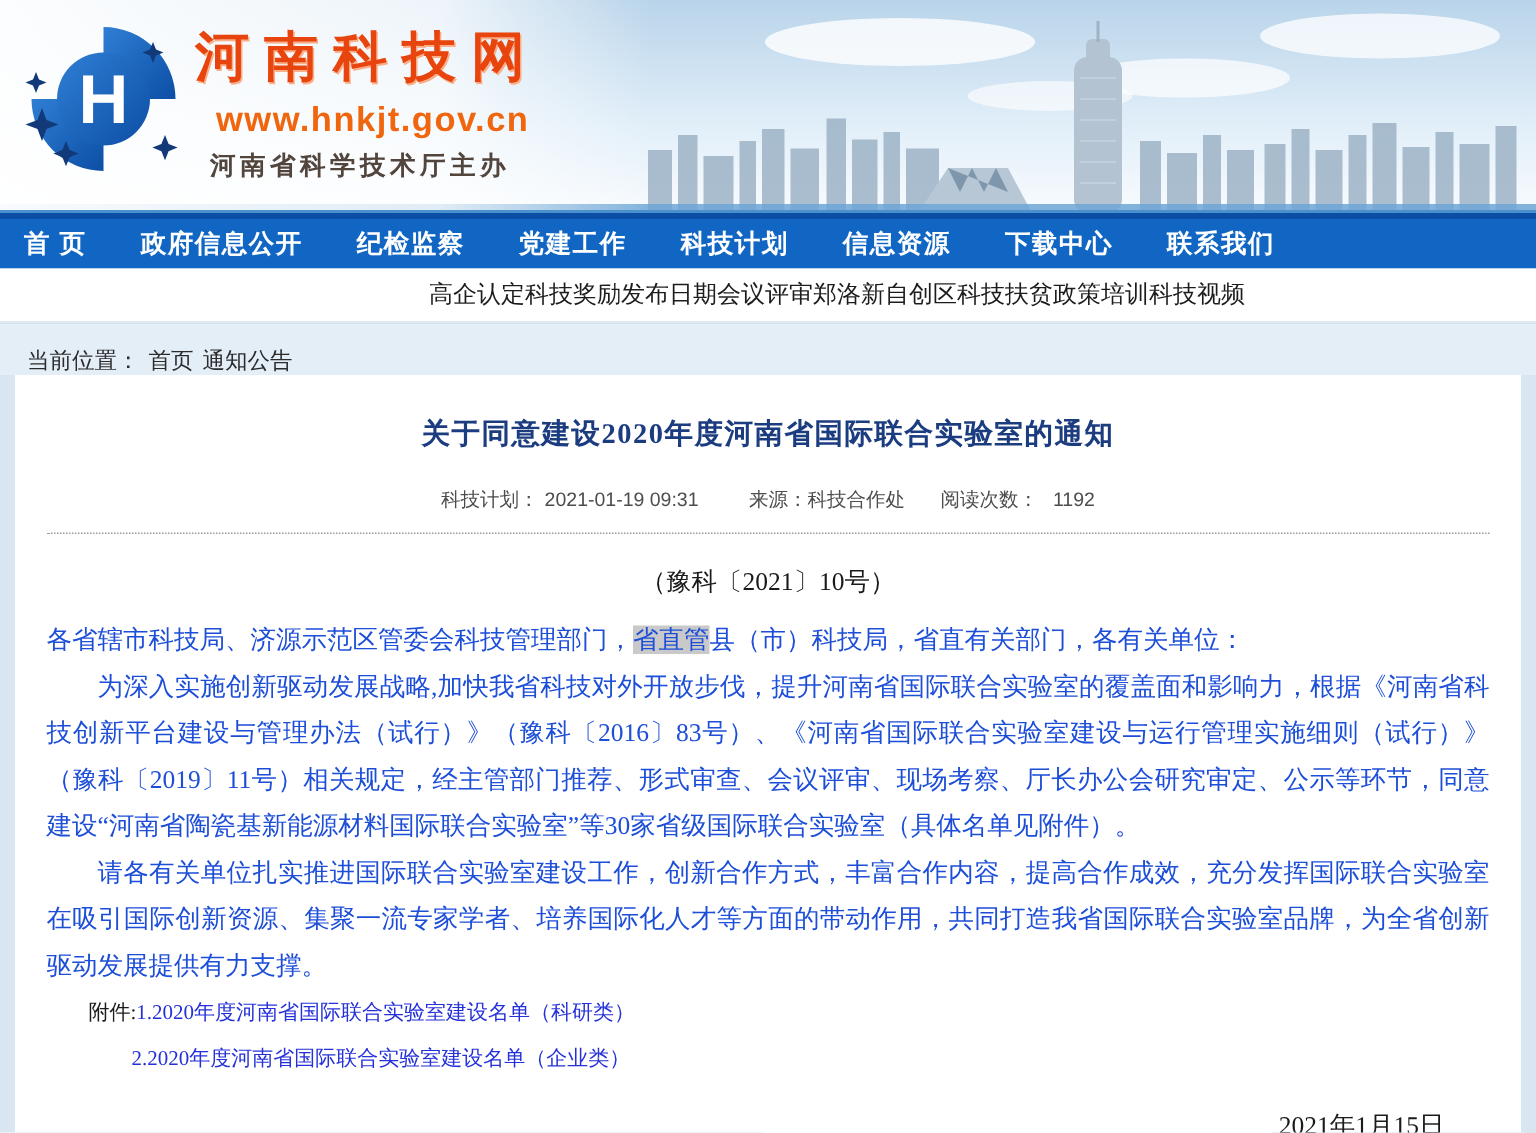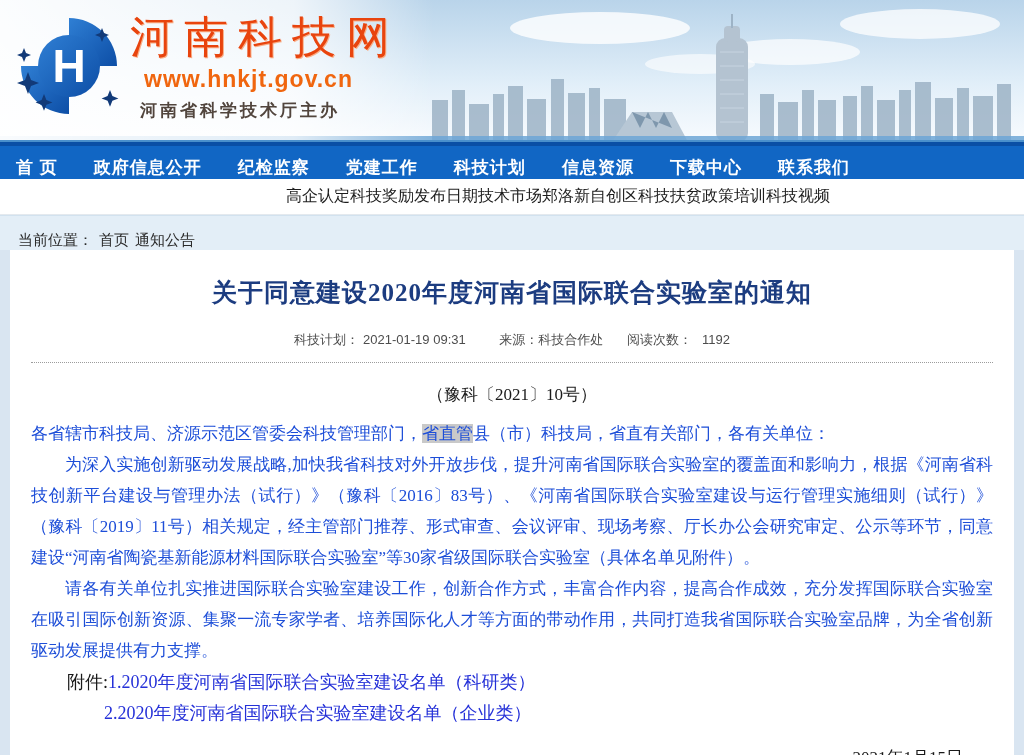--- a/index.html
+++ b/index.html
@@ -14,39 +14,39 @@
     position:relative; width:1024px; height:142px;
     background:linear-gradient(180deg,#cfe2f2 0%,#eef5fb 55%,#fbfdff 100%);
     overflow:hidden;
     border-bottom:2px solid #4a90cc;
   }
   .skyline-svg { position:absolute; inset:0; width:1024px; height:142px; }
   .logo-wrap { position:absolute; left:14px; top:10px; display:flex; align-items:flex-start; z-index:3; }
   .logo-emblem { width:110px; height:112px; }
   .brand-block { margin-left:6px; padding-top:2px; }
   .brand-title {
-    font-size:44px; font-weight:normal; letter-spacing:10px; line-height:52px;
+    font-size:36px; font-weight:bold; letter-spacing:10px; line-height:52px;
     color:#e8440e;
     text-shadow:1px 1px 0 #f9b08a;
     font-family:"Liberation Serif","DejaVu Serif",serif;
   }
   .brand-url {
     margin-top:2px; margin-left:14px;
     font-size:23px; font-weight:bold; color:#f0660f; letter-spacing:1px;
     font-family:"Liberation Sans","DejaVu Sans",sans-serif;
   }
   .brand-subtitle {
     margin-top:6px; margin-left:10px;
     font-size:17px; font-weight:bold; color:#51453d; letter-spacing:3px;
   }
   
   .nav-strip { width:1024px; height:4px; background:#0a4fa5; }
   .main-nav {
     width:1024px; height:33px; background:#1166c4;
-    display:flex; align-items:flex-end;
+    display:flex; align-items:center;
   }
   .main-nav-inner {
     display:flex; justify-content:space-between; width:860px; padding:0 10px 0 16px;
   }
   .main-nav-item {
     color:#ffffff; font-weight:bold; font-size:17px; letter-spacing:1px;
     cursor:pointer; white-space:nowrap;
     font-family:"Liberation Sans","DejaVu Sans",sans-serif;
   }
   
@@ -63,37 +63,37 @@
     width:1024px; height:35px; background:#e3eef7; border-top:1px solid #d2e2ef;
     display:flex; align-items:flex-end; padding-left:18px;
     font-size:15px; color:#2b2b2b;
   }
   .breadcrumb-bar .crumb-link { margin-left:6px; cursor:pointer; }
   
   .content-outer { width:1024px; height:505px; background:#d9e5f1; padding:0 10px; }
   .article-panel { background:#ffffff; width:1004px; height:505px; padding:0 21px; }
   .article-title {
     padding-top:26px; text-align:center;
-    font-size:25px; font-weight:bold; color:#1c3c80; letter-spacing:1px;
+    font-size:19px; font-weight:bold; color:#1c3c80; letter-spacing:1px;
   }
   .article-meta {
     margin-top:22px; text-align:center;
     font-size:13px; color:#4d4d4d;
     font-family:"Liberation Sans","DejaVu Sans",sans-serif;
   }
   .article-meta .m-gap1 { margin-left:30px; }
   .article-meta .m-gap2 { margin-left:20px; }
   .article-meta .m-val  { margin-left:4px; }
   .article-meta .m-views-val { margin-left:10px; }
   .dotted-sep { margin-top:13px; border-bottom:1px dotted #9c9c9c; height:0; }
   .doc-number { margin-top:20px; text-align:center; font-size:17px; color:#1a1a1a; }
   .article-body { margin-top:12px; font-size:17px; line-height:31px; color:#1d4ed8; text-align:justify; }
   .article-body p.indent { text-indent:2em; }
   .hl { background:#c9c9c9; }
-  .attachment-line { font-size:18px; line-height:31px; color:#1a1a1a; }
+  .attachment-line { font-size:14px; line-height:31px; color:#1a1a1a; }
   .attachment-line.first { text-indent:2em; margin-top:1px; }
   .attachment-line.second { padding-left:4.05em; }
   .doc-link { color:#2531d8; text-decoration:none; cursor:pointer; }
   .sign-date { margin-top:17px; text-align:right; padding-right:30px; font-size:17px; color:#1a1a1a; }
 </style>
 </head>
 <body>
 
 <div class="site-header">
   <svg class="skyline-svg" viewBox="0 0 1024 142" preserveAspectRatio="none">
@@ -198,21 +198,21 @@
     <span class="main-nav-item">下载中心</span>
     <span class="main-nav-item">联系我们</span>
   </div>
 </div>
 
 <div class="sub-nav">
   <div class="sub-nav-inner">
     <span class="sub-nav-item">高企认定</span>
     <span class="sub-nav-item">科技奖励</span>
     <span class="sub-nav-item">发布日期</span>
-    <span class="sub-nav-item">技术市场</span>
+    <span class="sub-nav-item">会议评审</span>
     <span class="sub-nav-item">郑洛新自创区</span>
     <span class="sub-nav-item">科技扶贫</span>
     <span class="sub-nav-item">政策培训</span>
     <span class="sub-nav-item">科技视频</span>
   </div>
 </div>
 
 <div class="breadcrumb-bar">
   <span>当前位置：</span>
   <span class="crumb-link">首页</span>

